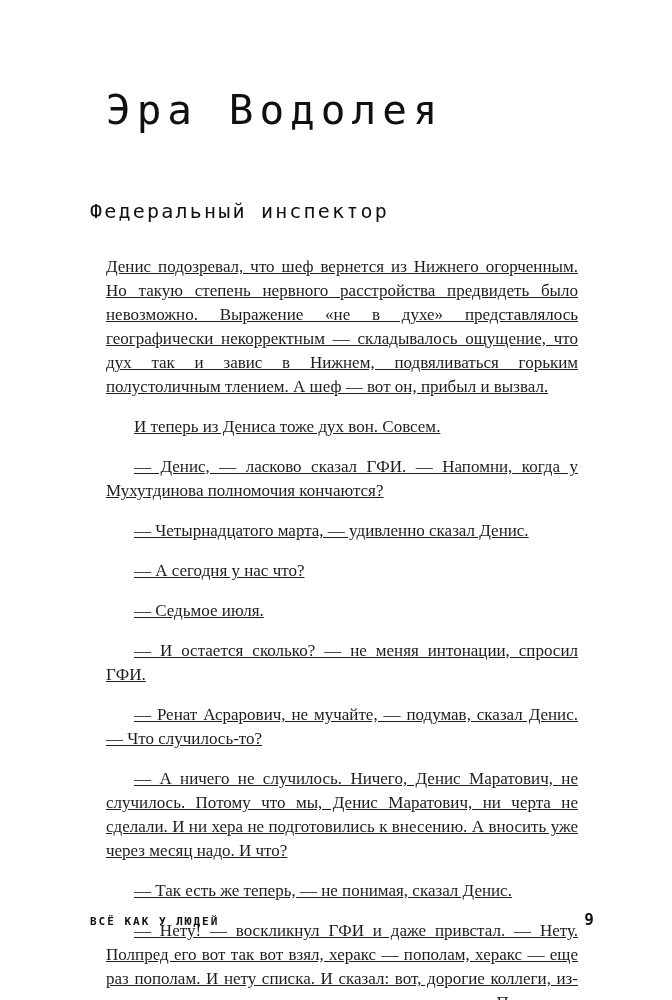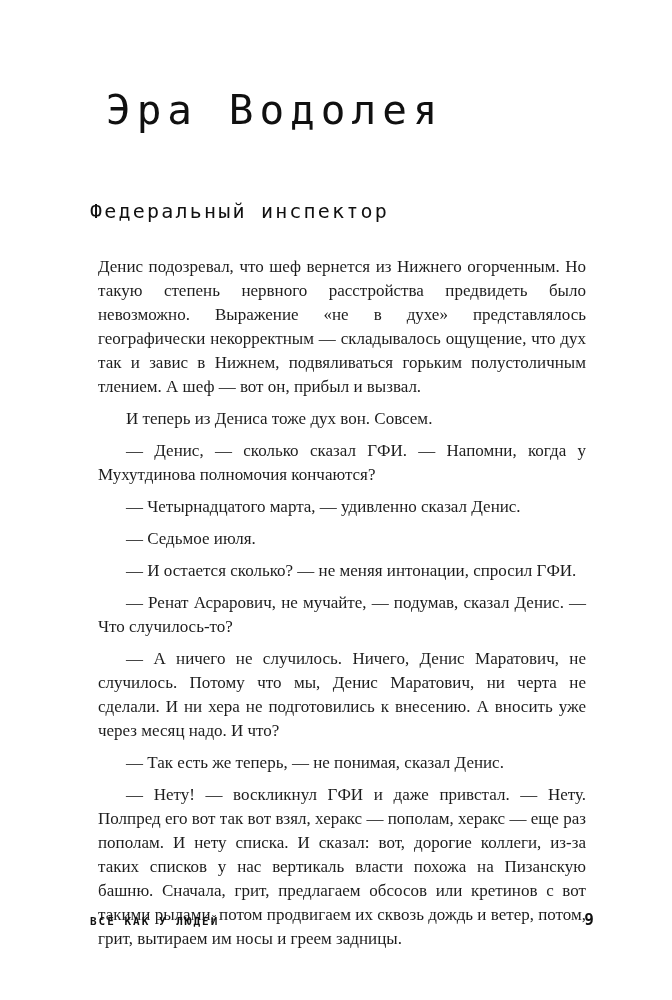--- a/index.html
+++ b/index.html
@@ -38,22 +38,23 @@
     color: #101010;
     white-space: nowrap;
   }
   .body-text {
     margin-top: 32px;
     font-size: 17px;
     line-height: 24px;
     text-align: justify;
   }
   .body-text p {
-    margin: 8px;
+    margin: 16px;
     padding: 0;
+    text-decoration: underline;
   }
   .body-text p.indent {
     text-indent: 28px;
   }
   .footer {
     position: absolute;
     left: 90px;
     right: 78px;
     top: 910px;
     display: flex;
@@ -79,22 +80,23 @@
 
 <div class="page">
 
   <h1 class="book-title">Эра Водолея</h1>
 
   <h2 class="section-heading">Федеральный инспектор</h2>
 
   <div class="body-text">
     <p>Денис подозревал, что шеф вернется из Нижнего огорченным. Но такую степень нервного расстройства предвидеть было невозможно. Выражение «не в духе» представлялось географически некорректным — складывалось ощущение, что дух так и завис в Нижнем, подвяливаться горьким полустоличным тлением. А шеф — вот он, прибыл и вызвал.</p>
     <p class="indent">И теперь из Дениса тоже дух вон. Совсем.</p>
-    <p class="indent">— Денис, — сколько сказал ГФИ. — Напомни, когда у Мухутдинова полномочия кончаются?</p>
+    <p class="indent">— Денис, — ласково сказал ГФИ. — Напомни, когда у Мухутдинова полномочия кончаются?</p>
     <p class="indent">— Четырнадцатого марта, — удивленно сказал Денис.</p>
+    <p class="indent">— А сегодня у нас что?</p>
     <p class="indent">— Седьмое июля.</p>
     <p class="indent">— И остается сколько? — не меняя интонации, спросил ГФИ.</p>
     <p class="indent">— Ренат Асрарович, не мучайте, — подумав, сказал Денис. — Что случилось-то?</p>
     <p class="indent">— А ничего не случилось. Ничего, Денис Маратович, не случилось. Потому что мы, Денис Маратович, ни черта не сделали. И ни хера не подготовились к внесению. А вносить уже через месяц надо. И что?</p>
     <p class="indent">— Так есть же теперь, — не понимая, сказал Денис.</p>
     <p class="indent">— Нету! — воскликнул ГФИ и даже привстал. — Нету. Полпред его вот так вот взял, херакс — пополам, херакс — еще раз пополам. И нету списка. И сказал: вот, дорогие коллеги, из-за таких списков у нас вертикаль власти похожа на Пизанскую башню. Сначала, грит, предлагаем обсосов или кретинов с вот такими рылами, потом продвигаем их сквозь дождь и ветер, потом, грит, вытираем им носы и греем задницы.</p>
   </div>
 
   <div class="footer">
     <span class="running-title">ВСЁ КАК У ЛЮДЕЙ</span>

